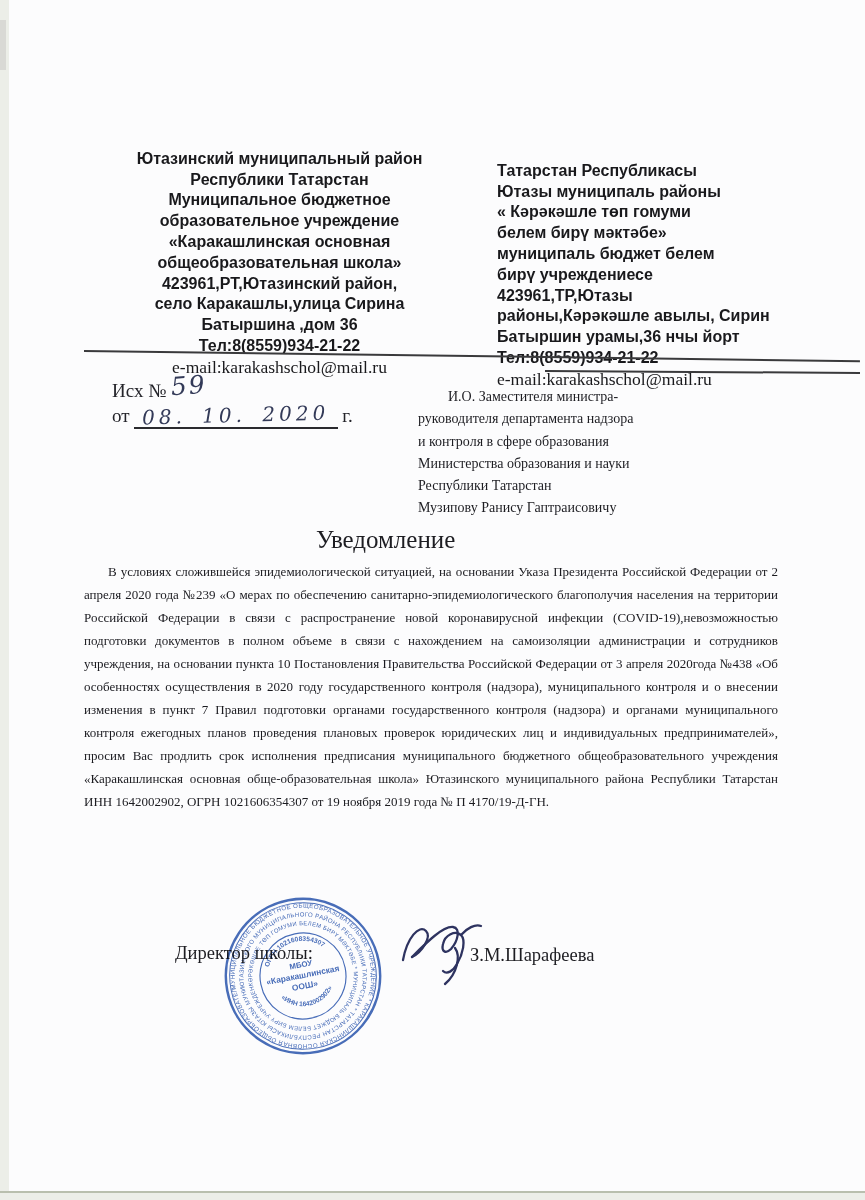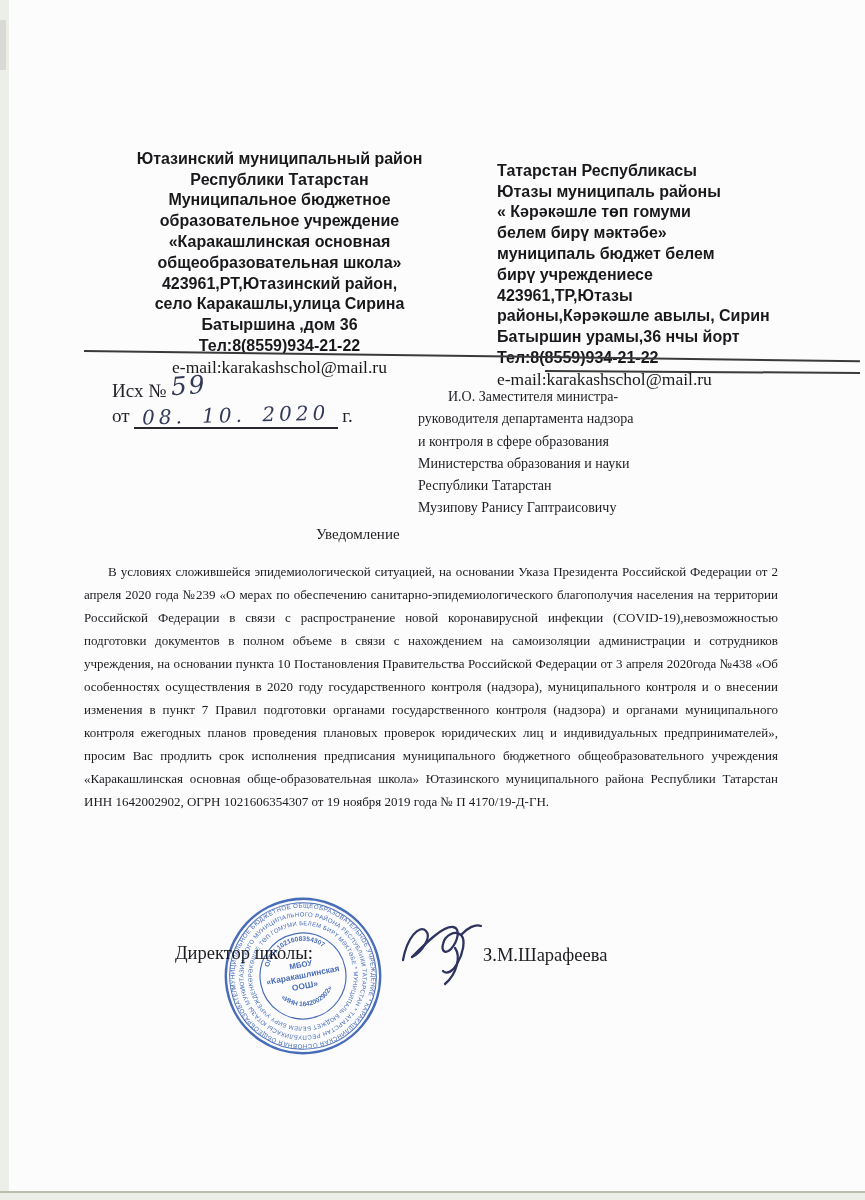--- a/index.html
+++ b/index.html
@@ -28,27 +28,27 @@
   .hand { font-family:"DejaVu Serif", serif; font-style:italic; color:#333a58; display:inline-block; }
   .hand-no { font-size:25px; transform:rotate(-4deg) translateY(-3px); letter-spacing:2px; }
   .hand-date { font-size:20px; letter-spacing:4px; word-spacing:6px; transform:rotate(-1.5deg); padding:0 8px; }
   .date-underline { display:inline-block; border-bottom:2px solid #2a2a2e; min-width:178px; }
 
   
   .recipient { position:absolute; left:418px; top:386px; width:378px; font-size:14px;
                line-height:22.3px; color:#1d1d22; white-space:pre-line; text-indent:30px; }
 
   
-  .doc-title { position:absolute; left:316px; top:526px; font-size:15px; color:#1d1d22; }
+  .doc-title { position:absolute; left:316px; top:526px; font-size:25px; color:#1d1d22; }
   .body-text { position:absolute; left:84px; top:560px; width:694px; font-size:13px;
                line-height:23px; color:#1b1b20; text-align:justify; text-indent:24px; }
 
   
   .sig-role { position:absolute; left:175px; top:943px; font-size:18.5px; color:#1d1d22; }
-  .sig-name { position:absolute; left:483px; top:945px; font-size:18.5px; color:#1d1d22;text-align:center; }
+  .sig-name { position:absolute; left:470px; top:945px; font-size:18.5px; color:#1d1d22;text-align:center; }
   .sig-svg  { position:absolute; left:397px; top:912px; width:96px; height:74px; }
 
   .stamp { position:absolute; left:220px; top:893px; width:166px; height:166px;
            transform:rotate(-11deg); mix-blend-mode:multiply; opacity:0.93; }
 </style>
 </head>
 <body>
 
 <div class="scan">
   <div class="paper"></div>

